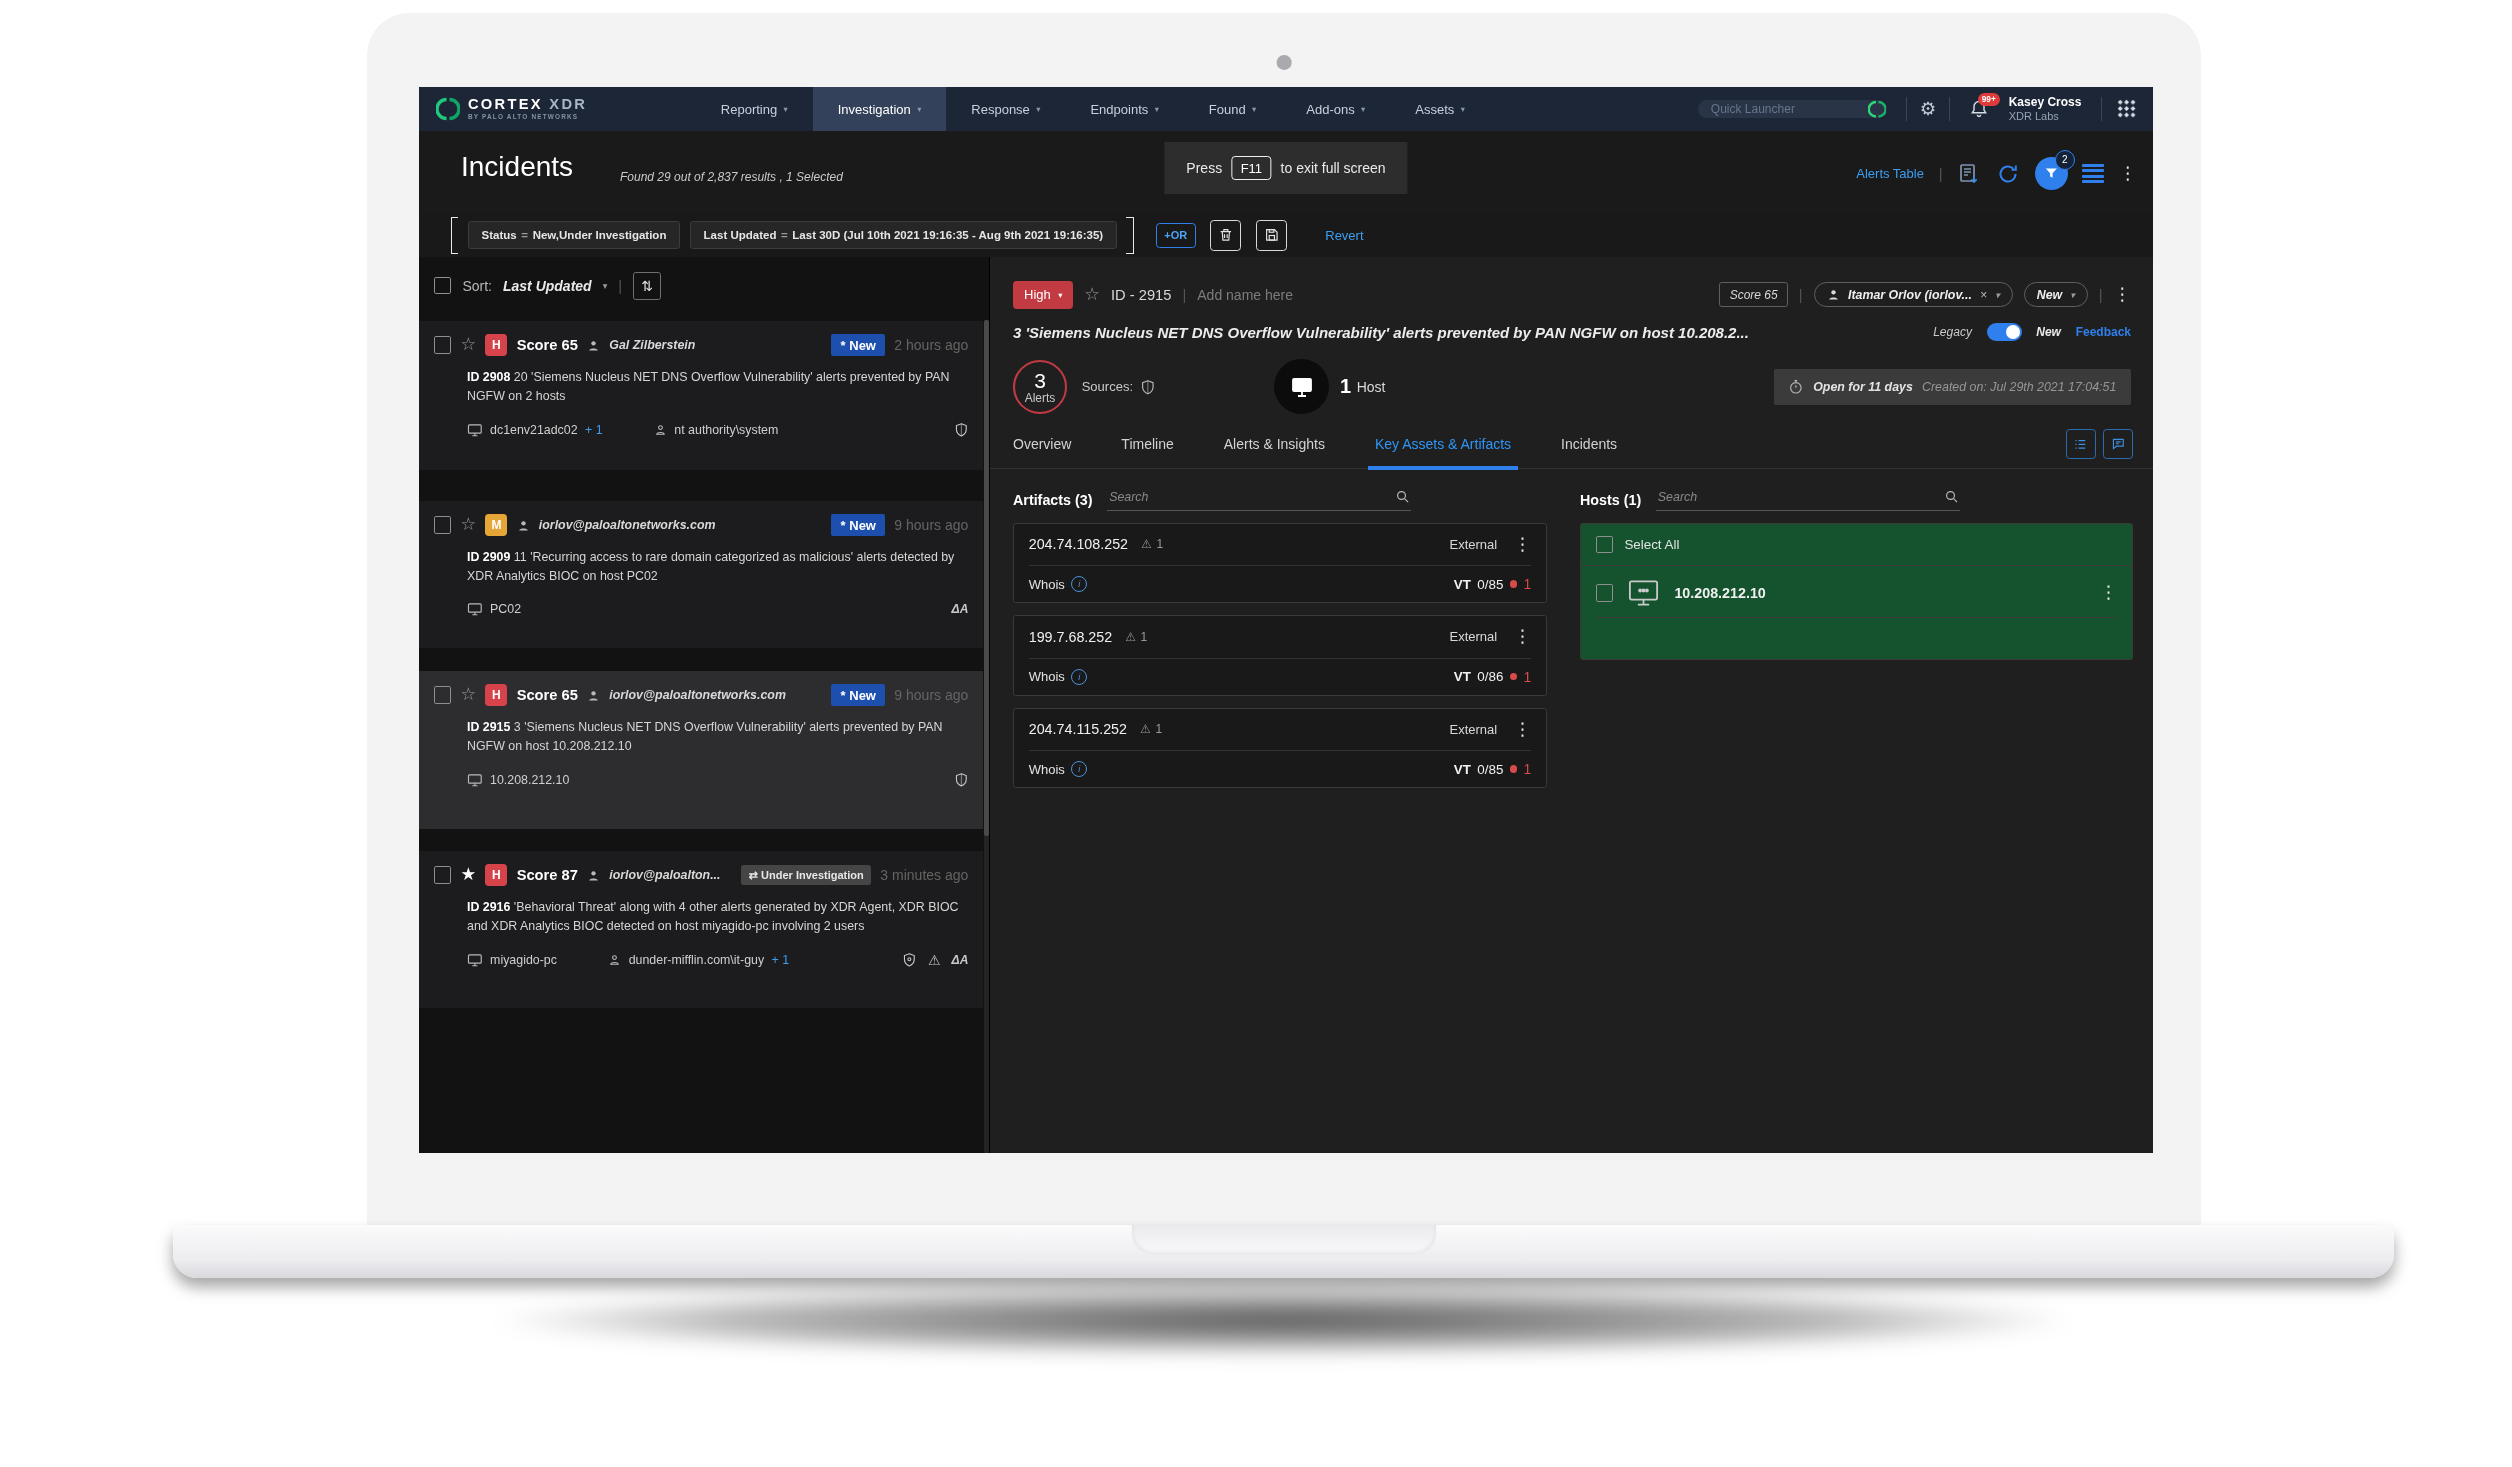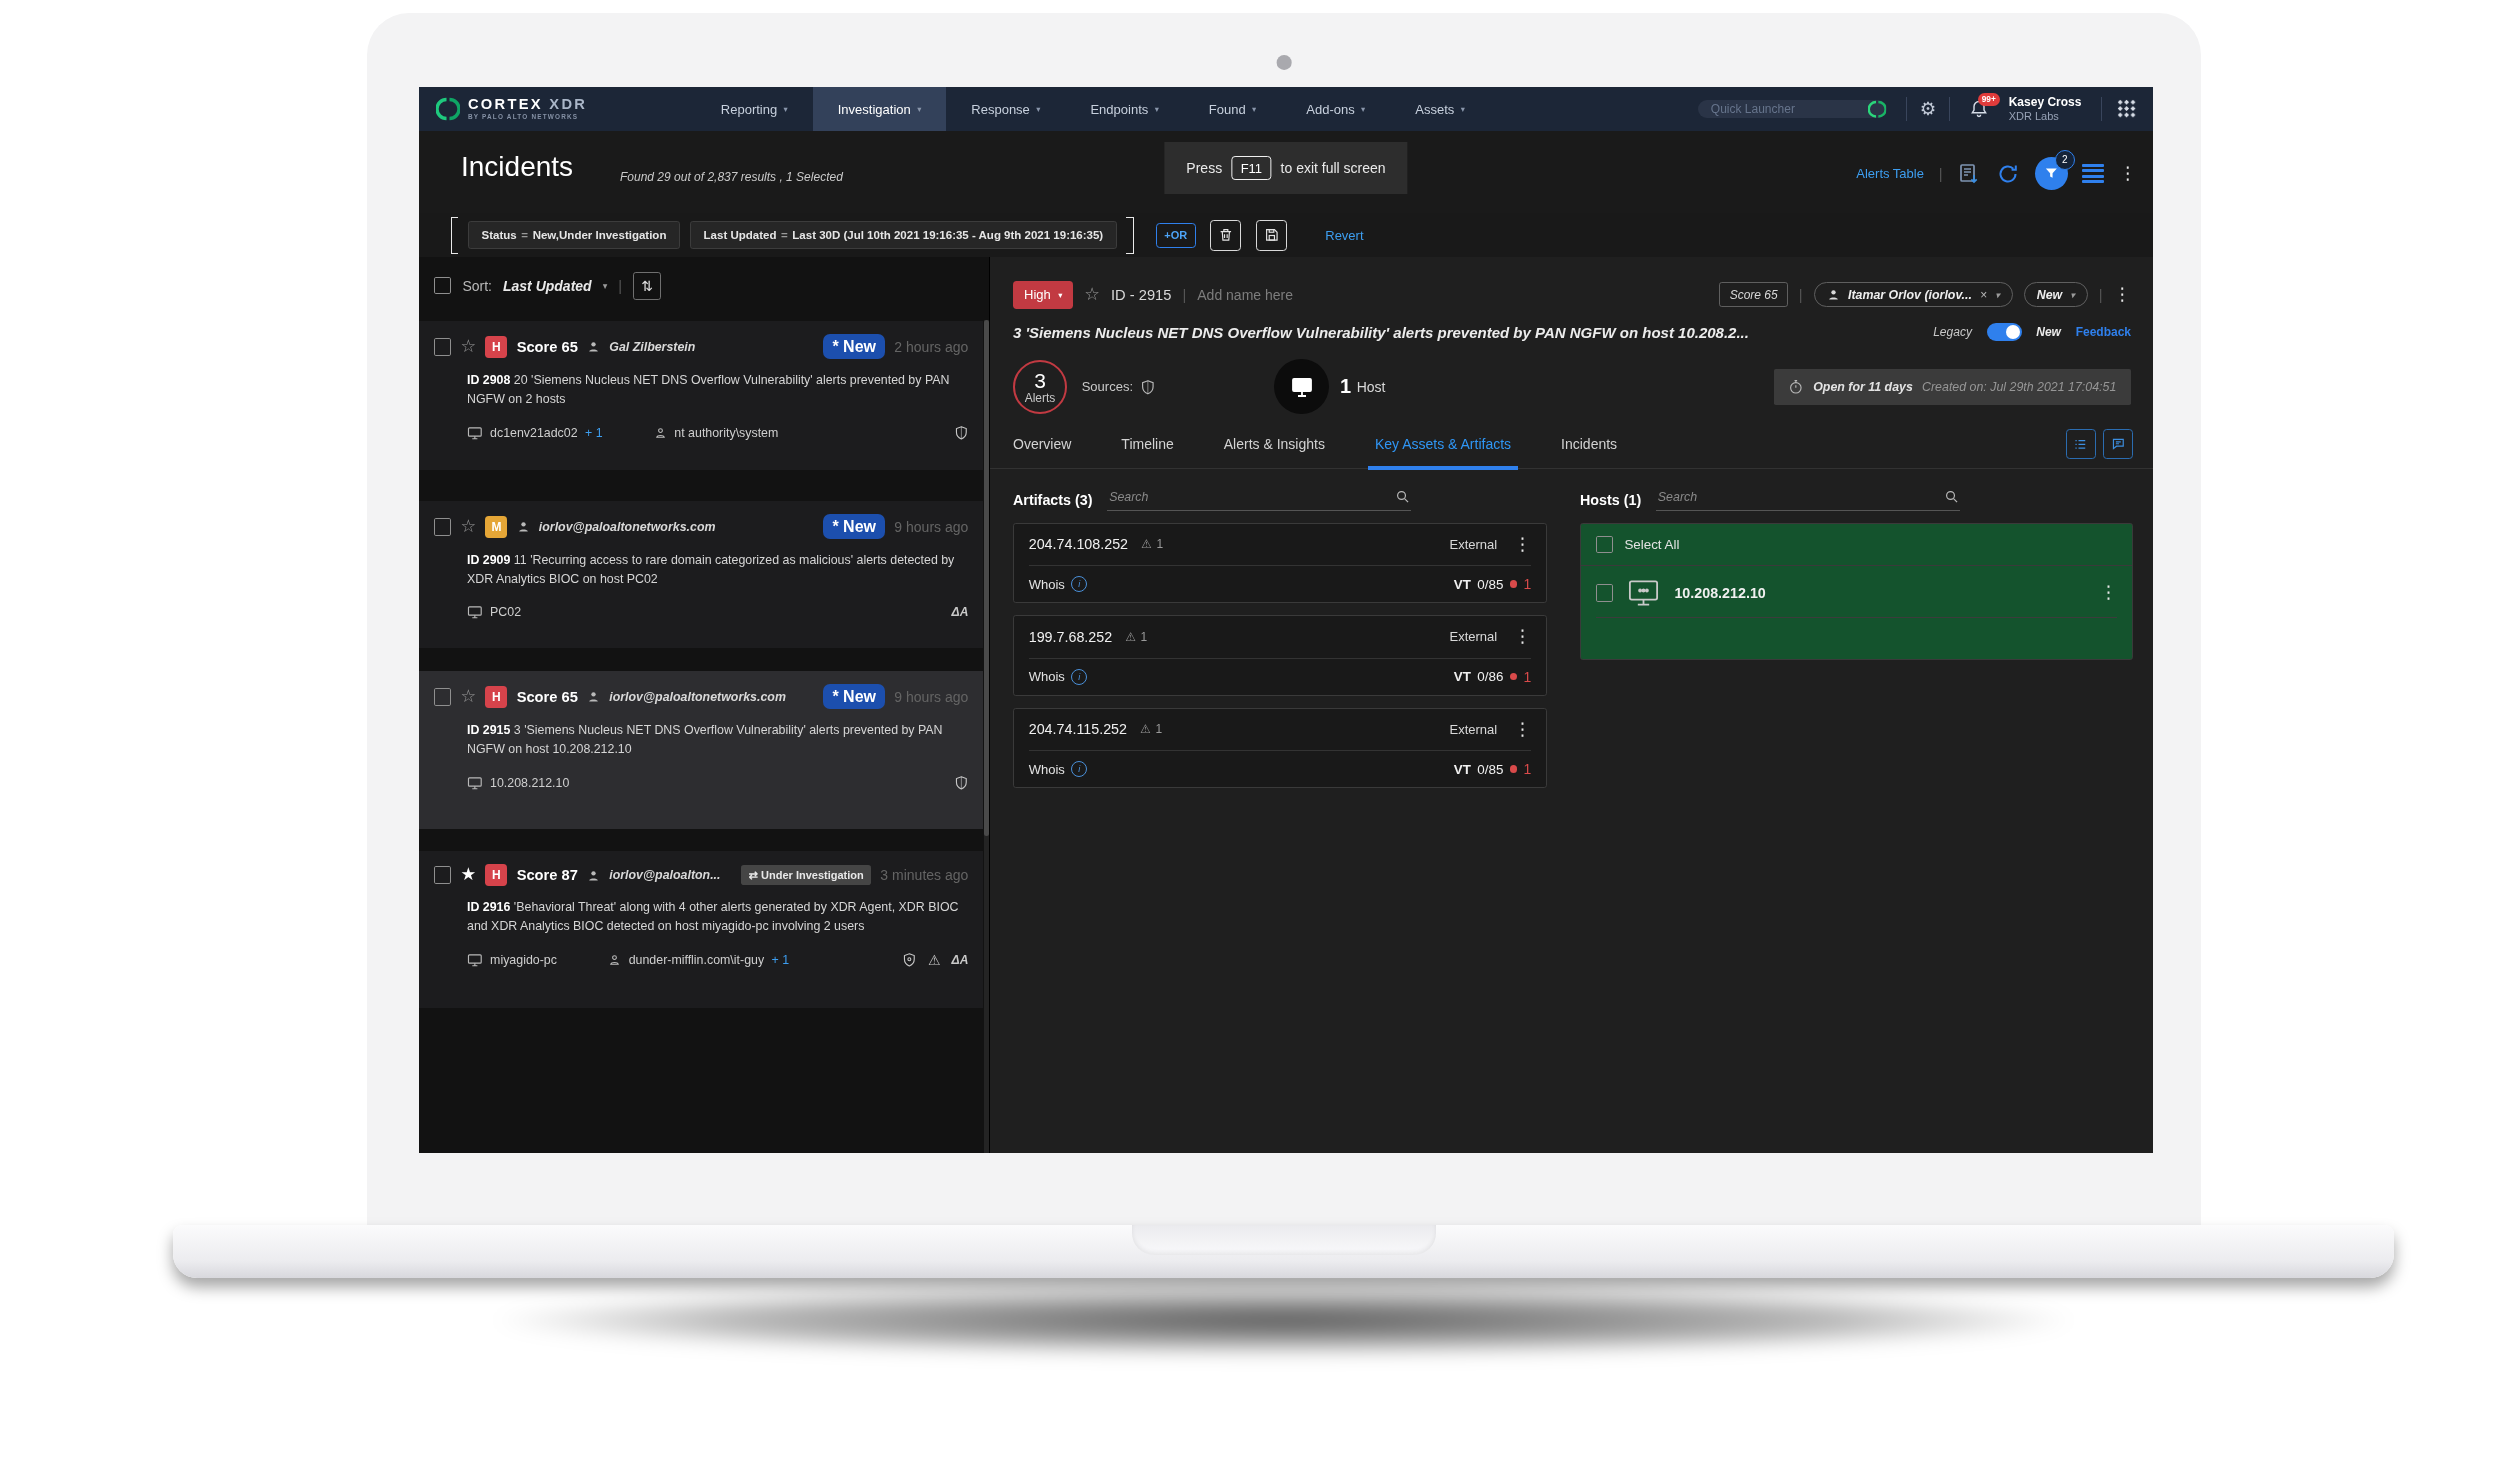--- a/index.html
+++ b/index.html
@@ -93,21 +93,21 @@
   .inc-card.sel{background:#2d2d30;}
   .inc-r1{display:flex;align-items:center;gap:9.2px;padding:13px 14.7px 0 14.7px;}
   .star{color:#9a9a9a;font-size:17.5px;line-height:1;}
   .star.filled{color:#fff;}
   .chip{width:22px;height:22px;border-radius:3.7px;display:flex;align-items:center;justify-content:center;color:#fff;font-size:12px;font-weight:bold;}
   .chip.h{background:#d6434b;}
   .chip.m{background:#e5a637;}
   .score{color:#fff;font-size:14.7px;font-weight:bold;}
   .assignee{color:#d9d9d9;font-size:12.4px;font-style:italic;font-weight:bold;}
   .r1-spacer{flex:1;}
-  .badge-new{background:#1c4fae;border-radius:7px;padding:3.7px 9.2px;color:#fff;font-size:16px;font-weight:bold;}
+  .badge-new{background:#1c4fae;border-radius:2px;padding:3.7px 9.2px;color:#fff;font-size:13px;font-weight:bold;}
   .badge-ui{background:#454545;border-radius:2.8px;padding:3.7px 7.4px;color:#e8e8e8;font-size:11px;font-weight:bold;white-space:nowrap;}
   .time{color:#646464;font-size:14px;white-space:nowrap;}
   .inc-desc{margin:12px 24px 0 48px;font-size:12.4px;line-height:1.5;color:#d6d6d6;}
   .inc-desc b{color:#fff;}
   .inc-r3{display:flex;align-items:center;gap:7.4px;margin:16.6px 14.7px 0 48px;color:#cfcfcf;font-size:12.4px;}
   .plus-blue{color:#3d9ef0;}
   .r3-group2{margin-left:44px;display:flex;align-items:center;gap:7.4px;}
   .r3-icons{margin-left:auto;display:flex;align-items:center;gap:11px;color:#c9c9c9;}
   .warn-glyph{font-size:14px;color:#c9c9c9;}
   .analytics-glyph{font-size:12px;font-style:italic;font-weight:bold;color:#c9c9c9;}

